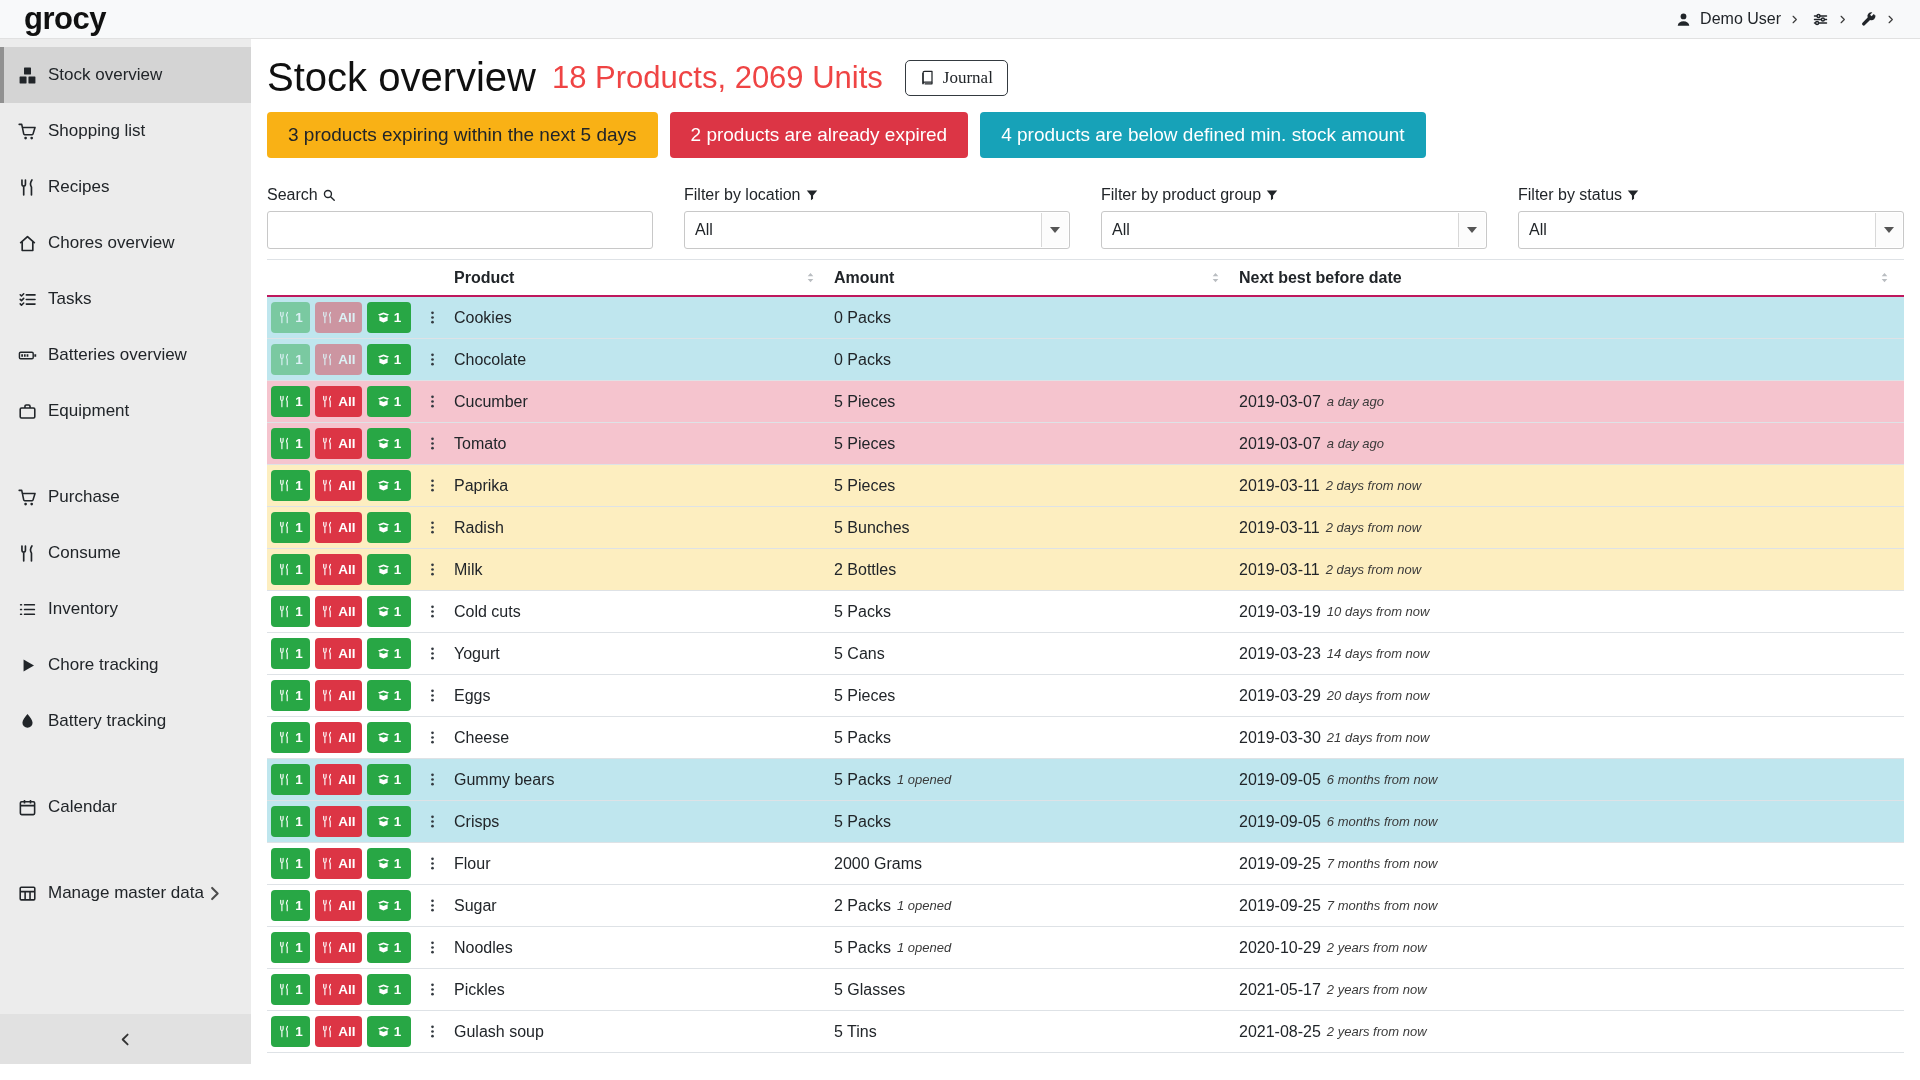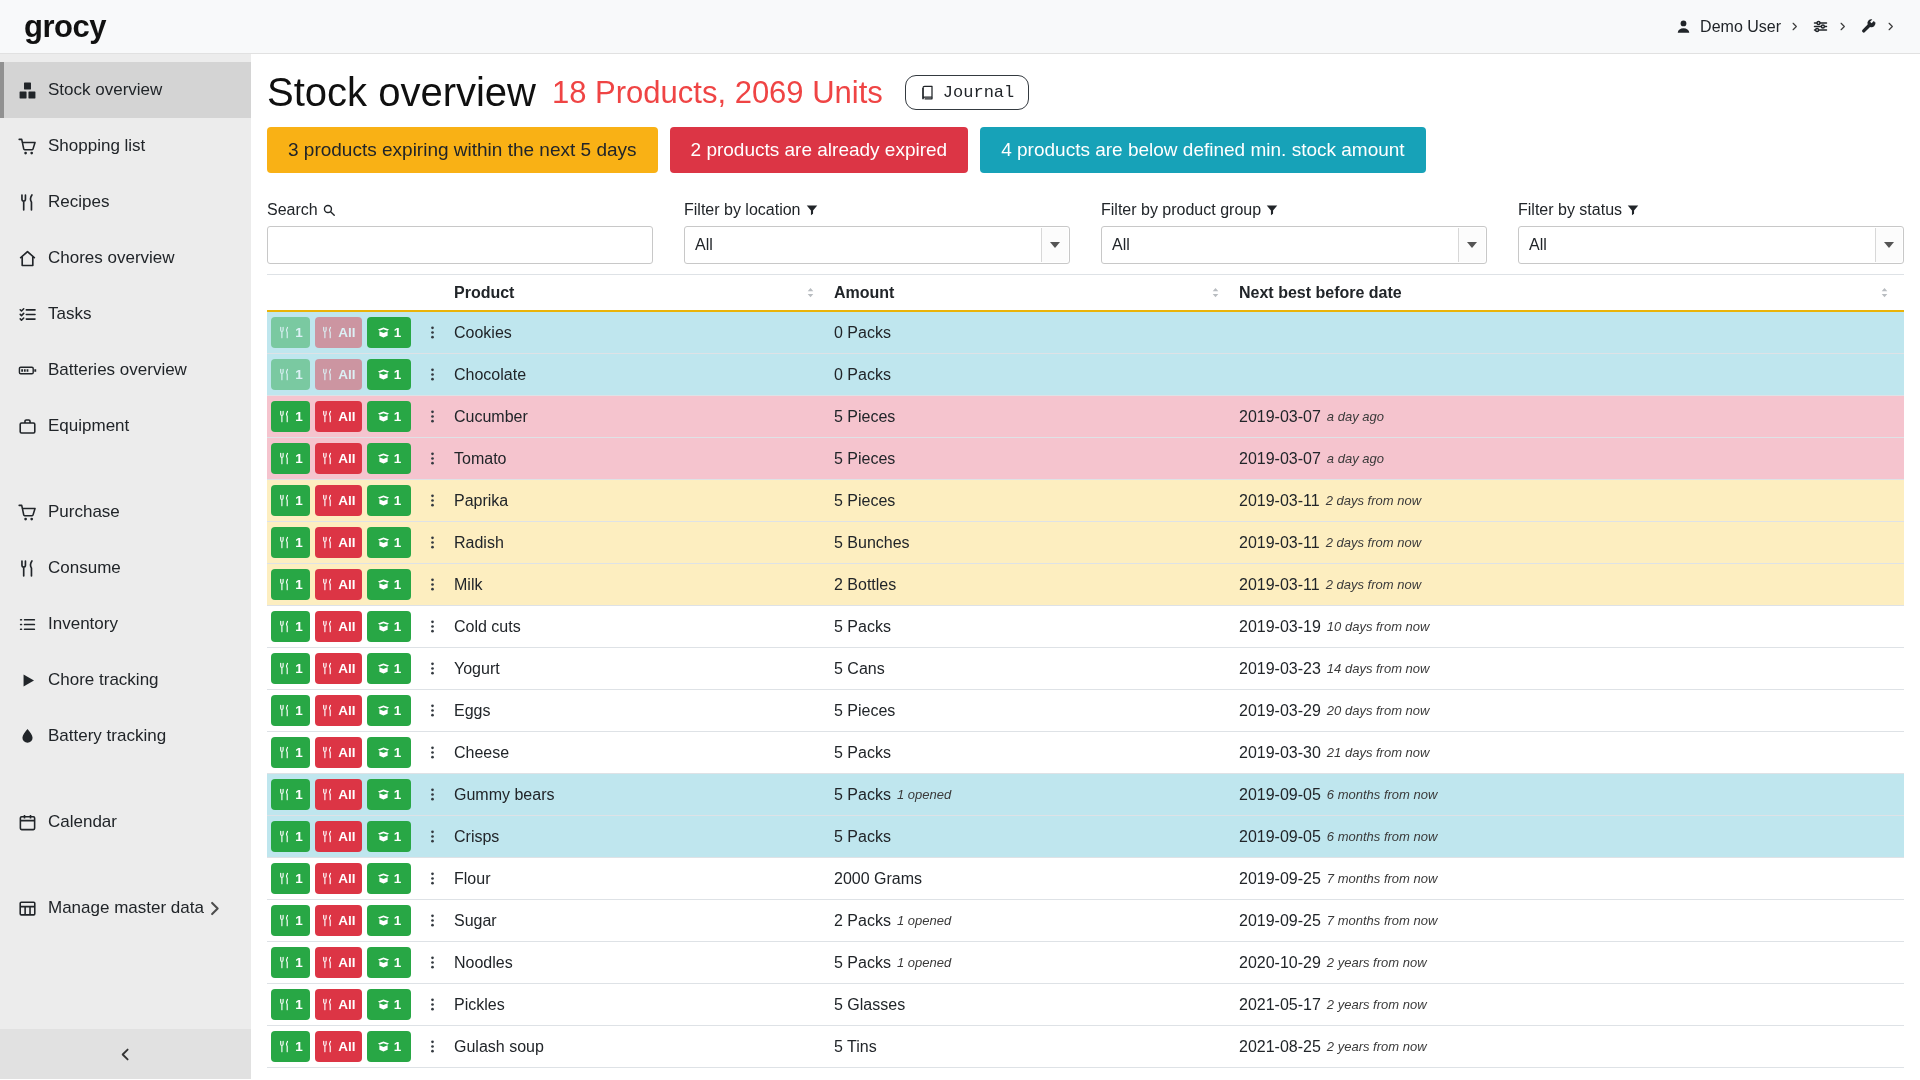--- a/index.html
+++ b/index.html
@@ -2,21 +2,21 @@
 <html><head>
 <meta charset="utf-8">
 <style>
   *{box-sizing:border-box;margin:0;padding:0}
   html,body{width:1920px;height:1080px;overflow:hidden}
   body{font-family:"Liberation Sans",sans-serif;color:#212529;background:#fff;font-size:16px}
   .icon{display:inline-flex;align-items:center;justify-content:center;flex:0 0 auto}
   .icon svg{width:100%;height:100%;display:block}
 
   
-  .navbar{height:54px;background:#f8f9fa;border-bottom:1px solid #e1e1e1;display:flex;align-items:center;justify-content:space-between;padding:0 24px}
+  .navbar{height:39px;background:#f8f9fa;border-bottom:1px solid #e1e1e1;display:flex;align-items:center;justify-content:space-between;padding:0 24px}
   .logo{font-size:31px;font-weight:700;letter-spacing:-.5px;color:#111;cursor:pointer}
   .navbar-right{display:flex;align-items:center;gap:12px}
   .nav-drop{display:flex;align-items:center;gap:8px;font-size:16px;color:#212529;cursor:pointer}
   .nav-drop .main-ic{width:17px;height:17px}
   .nav-drop .caret{width:11px;height:11px;color:#3c3c3c}
 
   
   .layout{display:flex;height:1025px}
   .sidebar{width:251px;background:#ececec;display:flex;flex-direction:column;flex:0 0 251px}
   .sidebar-nav{flex:1 1 auto;padding-top:8px}
@@ -26,42 +26,42 @@
   .nav-item.active{background:#d4d4d4;border-left:4px solid #919191;padding-left:14px}
   .nav-chevron{width:15px;height:15px;margin-left:auto;color:#4c4c4c}
   .sidebar-footer{height:50px;background:#e1e1e1;display:flex;align-items:center;justify-content:center;cursor:pointer}
   .sidebar-footer .icon{width:17px;height:17px;color:#333}
 
   
   .main{flex:1 1 auto;padding:16px 16px 0 16px;background:#fff}
   .page-head{display:flex;align-items:center;gap:16px;margin-bottom:12px}
   .page-title{font-size:40px;font-weight:500;color:#101010}
   .page-subtitle{font-size:31px;font-weight:400;color:#ef4444}
-  .journal-btn{display:inline-flex;align-items:center;gap:8px;border:1px solid #343a40;background:#fff;color:#212529;border-radius:11px;font-size:17px;padding:7px 14px;cursor:pointer;margin-left:6px;font-family:Liberation Mono, monospace}
+  .journal-btn{display:inline-flex;align-items:center;gap:8px;border:1px solid #343a40;background:#fff;color:#212529;border-radius:5px;font-size:17px;padding:7px 14px;cursor:pointer;margin-left:6px;font-family:Liberation Serif, serif}
   .journal-btn .icon{width:15px;height:15px}
 
   .alerts{display:flex;gap:12px;margin-bottom:28px}
   .alert{height:46px;display:inline-flex;align-items:center;padding:0 21px;border-radius:4px;font-size:19px;font-weight:500}
   .alert-warning{background:#f9b115;color:#212529}
   .alert-danger{background:#dc3545;color:#fff}
   .alert-info{background:#17a2b8;color:#fff}
 
   
   .filters{display:flex;gap:31px;margin-bottom:10px}
   .filter-col{width:386px}
   .filter-label{display:flex;align-items:center;gap:4px;font-size:16px;margin-bottom:7px;color:#212529}
   .filter-label .icon{width:14px;height:14px;color:#212529}
   .text-input{width:100%;height:38px;border:1px solid #c8c8c8;border-radius:3px;padding:0 10px;font-size:16px;font-family:inherit;background:#fff;outline:none}
   .select{position:relative;width:100%;height:38px;border:1px solid #c8c8c8;border-radius:3px;background:#fff;display:flex;align-items:center;padding:0 36px 0 10px;font-size:16px;cursor:pointer}
   .caret-box{position:absolute;right:1px;top:1px;bottom:1px;width:27px;border-left:1px solid #d8d8d8;background:#fcfcfc;display:flex;align-items:center;justify-content:center;border-radius:0 2px 2px 0}
   .caret-tri{width:0;height:0;border-left:5px solid transparent;border-right:5px solid transparent;border-top:6px solid #555}
 
   
   .table{width:100%}
-  .thead{display:flex;align-items:center;height:38px;border-top:1px solid #dee2e6;border-bottom:2px solid #eab308}
+  .thead{display:flex;align-items:center;height:38px;border-top:1px solid #dee2e6;border-bottom:2px solid #be185d}
   .cell{padding:0 4px;display:flex;align-items:center;min-width:0}
   .col-actions{width:183px;flex:0 0 183px}
   .col-product{width:380px;flex:0 0 380px}
   .col-amount{width:405px;flex:0 0 405px}
   .col-date{flex:1 1 auto}
   .th{font-weight:700;font-size:16px;justify-content:space-between;padding-right:12px;cursor:pointer}
   .th .sort{width:15px;height:15px;color:#b9bdc1}
   .trow{display:flex;align-items:center;height:42px;border-bottom:1px solid #dee2e6;font-size:16px}
   .row-info{background:#bfe6ee}
   .row-danger{background:#f5c4ce}

